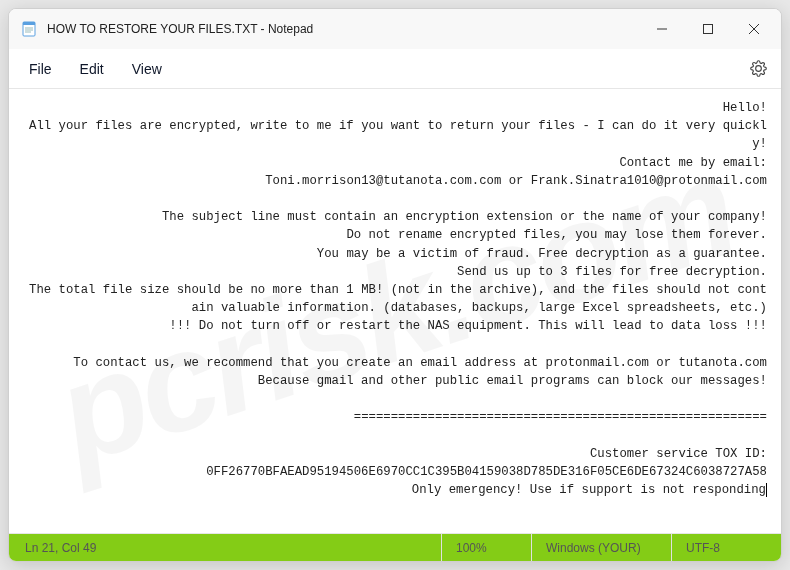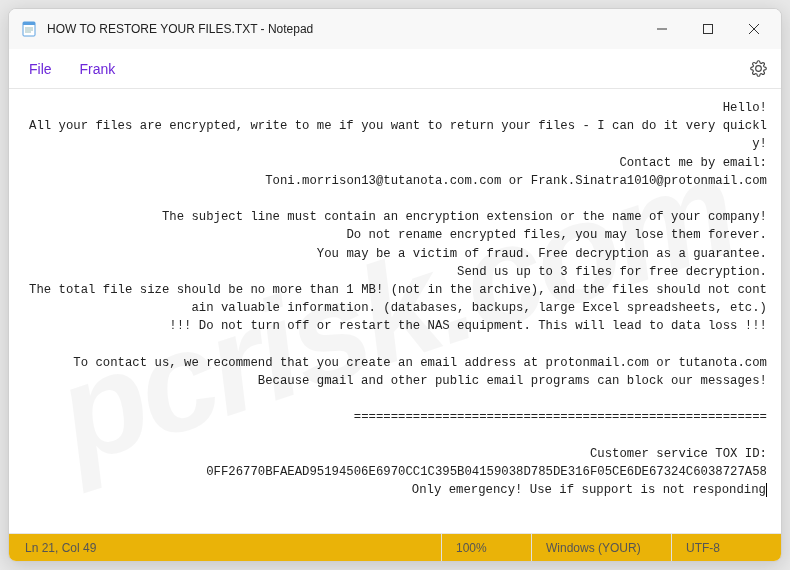--- a/index.html
+++ b/index.html
@@ -52,21 +52,21 @@
 .menubar {
   height: 40px;
   display: flex;
   align-items: center;
   padding: 0 6px;
   border-bottom: 1px solid #e6e6e6;
 }
 .menu-item {
   padding: 8px 14px;
   font-size: 14px;
-  color: #6d28d9;
+  color: #0f172a;
   border-radius: 4px;
 }
 .menubar .spacer { flex: 1; }
 .gear {
   width: 34px; height: 34px;
   display: flex; align-items: center; justify-content: center;
   border-radius: 4px;
   color: #444;
 }
 .content {
@@ -89,21 +89,21 @@
   vertical-align: text-bottom;
   margin-left: 0px;
 }
 .statusbar {
   height: 28px;
   border-top: 1px solid #e6e6e6;
   display: flex;
   align-items: center;
   font-size: 12px;
   color: #555;
-  background: #eab308;
+  background: #84cc16;
 }
 .status-cell {
   padding: 0 14px;
   border-left: 1px solid #e0e0e0;
   height: 100%;
   display: flex;
   align-items: center;
 }
 .status-cell:first-child { border-left: none; flex: 0 0 auto; padding-left: 16px; }
 .status-spacer { flex: 1; }
@@ -153,21 +153,22 @@
         <svg width="10" height="10" viewBox="0 0 10 10">
             <line x1="0" y1="0" x2="10" y2="10" stroke="currentColor" stroke-width="1"></line>
             <line x1="10" y1="0" x2="0" y2="10" stroke="currentColor" stroke-width="1"></line>
           </svg>
       </div>
     </div>
   </div>
 
   <div class="menubar">
     <div class="menu-item">File</div>
-    <div class="menu-item">Frank</div>
+    <div class="menu-item">Edit</div>
+    <div class="menu-item">View</div>
     <span class="spacer"></span>
     <div class="gear">
       <svg width="17" height="17" viewBox="0 0 24 24">
         <path fill="none" stroke="currentColor" stroke-width="1.6" d="M12 8a4 4 0 100 8 4 4 0 000-8z"></path>
         <path fill="none" stroke="currentColor" stroke-width="1.6" d="M19.4 15a1.7 1.7 0 00.34 1.87l.06.06a2 2 0 11-2.83 2.83l-.06-.06a1.7 1.7 0 00-1.87-.34 1.7 1.7 0 00-1 1.56V21a2 2 0 11-4 0v-.09a1.7 1.7 0 00-1.11-1.56 1.7 1.7 0 00-1.87.34l-.06.06a2 2 0 11-2.83-2.83l.06-.06a1.7 1.7 0 00.34-1.87 1.7 1.7 0 00-1.56-1H3a2 2 0 110-4h.09a1.7 1.7 0 001.56-1.11 1.7 1.7 0 00-.34-1.87l-.06-.06a2 2 0 112.83-2.83l.06.06a1.7 1.7 0 001.87.34H9a1.7 1.7 0 001-1.56V3a2 2 0 114 0v.09a1.7 1.7 0 001 1.56 1.7 1.7 0 001.87-.34l.06-.06a2 2 0 112.83 2.83l-.06.06a1.7 1.7 0 00-.34 1.87V9a1.7 1.7 0 001.56 1H21a2 2 0 110 4h-.09a1.7 1.7 0 00-1.56 1z"></path>
       </svg>
     </div>
   </div>
 
   <div class="content"><span>Hello!

